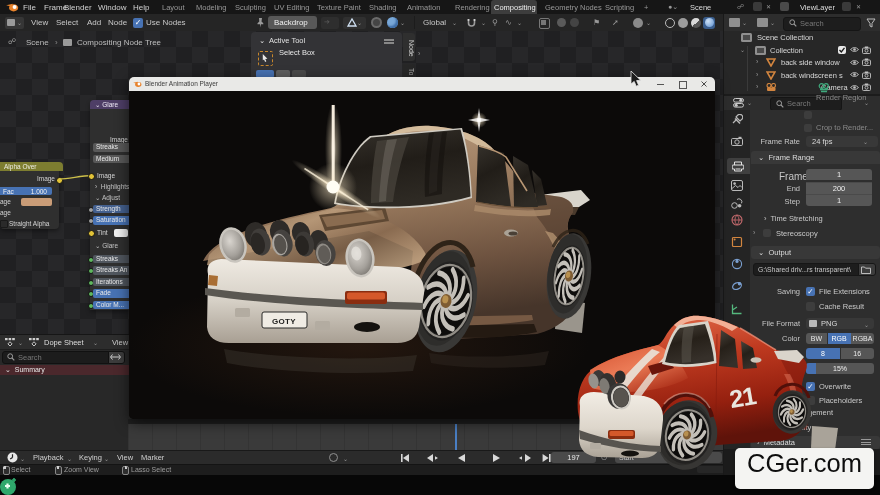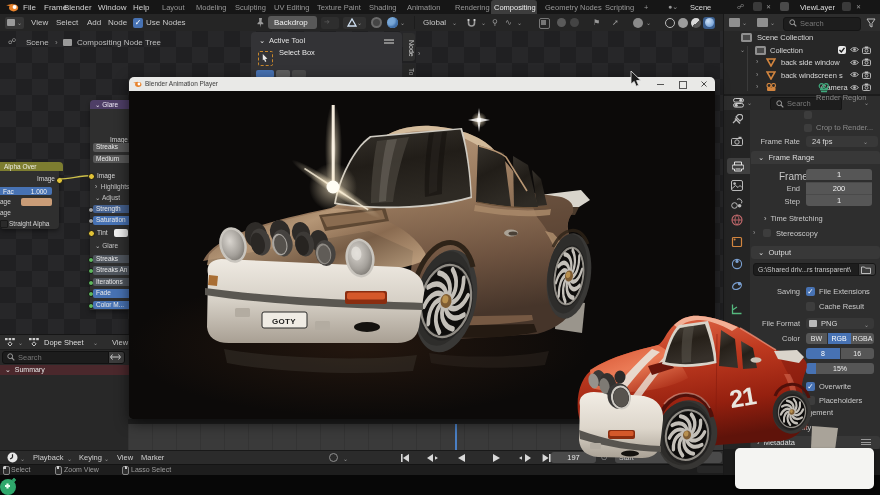--- a/index.html
+++ b/index.html
@@ -834,13 +834,14 @@
 
 <text x="184" y="106" transform="rotate(-10 184 106)" font-family="Liberation Sans,sans-serif" font-size="25" font-weight="bold" fill="#e9e6df" text-anchor="middle" letter-spacing="-1">21</text>
 
 <ellipse cx="196" cy="60" rx="5.5" ry="2.8" fill="#ccc5b9"></ellipse>
 
 <path d="M157,34 L156,118" stroke="#84190d" stroke-width="1" fill="none" opacity="0.55"></path>
 </svg>
 </div>
 
 <div class="abs" style="left:735px;top:448px;width:139px;height:41px;background:#f4f4f2;border-radius:5px;z-index:50;box-shadow:0 1px 3px rgba(0,0,0,.4);"></div>
+<div class="abs" style="left:735px;top:449px;width:139px;text-align:center;color:#0d0d0d;font-size:25.5px;font-weight:400;letter-spacing:0px;z-index:51;font-family:'Liberation Sans',sans-serif;">CGer.com</div>
 
 </div>
 </body></html>

